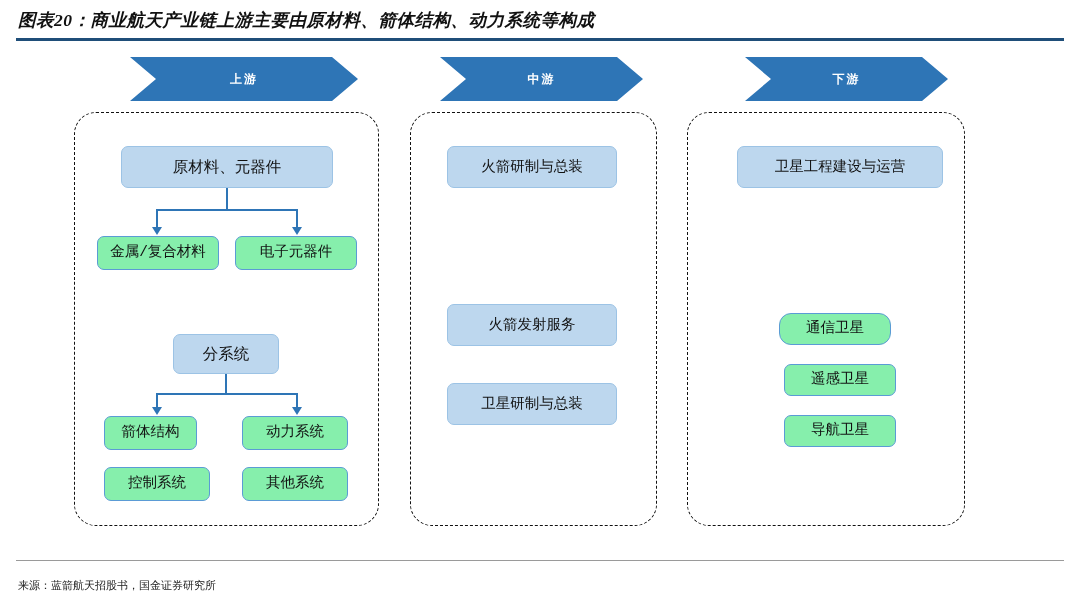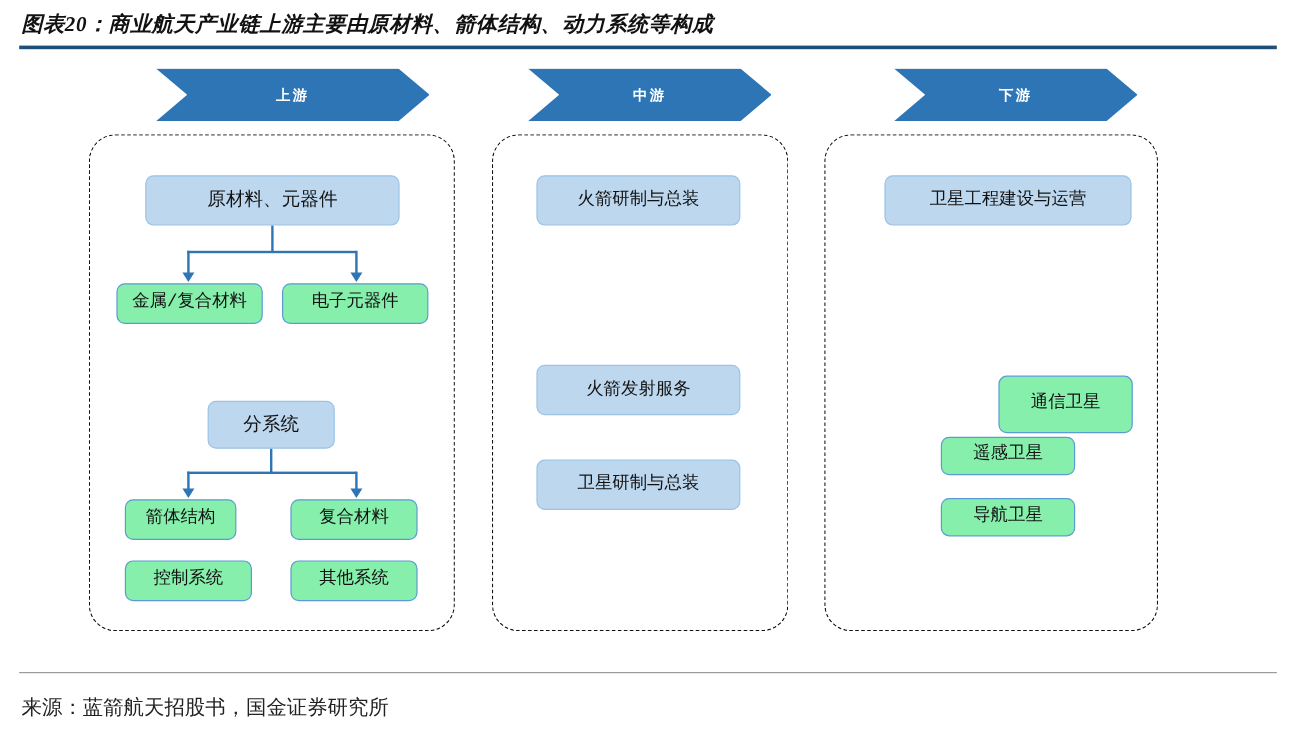--- a/index.html
+++ b/index.html
@@ -50,21 +50,21 @@
     top: 560px;
     width: 1048px;
     height: 1px;
     background: #9a9a9a;
   }
   .source {
     position: absolute;
     left: 18px;
     top: 578px;
     font-family: Liberation Sans, sans-serif;
-    font-size: 17px;
+    font-size: 11px;
     color: #222222;
     white-space: nowrap;
   }
 
   
   .chev {
     position: absolute;
     height: 44px;
     background: #2e75b6;
     color: #ffffff;
@@ -161,29 +161,29 @@
   <div class="node fill big" style="left:173px; top:334px; width:106px; height:40px;">分系统</div>
 
   <div class="vline" style="left:225px; top:374px; height:20px;"></div>
   <div class="hline" style="left:156px; top:393px; width:141px;"></div>
   <div class="vline" style="left:156px; top:393px; height:16px;"></div>
   <div class="vline" style="left:296px; top:393px; height:16px;"></div>
   <div class="arrow-down" style="left:152px; top:407px;"></div>
   <div class="arrow-down" style="left:292px; top:407px;"></div>
 
   <div class="node outline" style="left:104px; top:416px; width:93px; height:34px;">箭体结构</div>
-  <div class="node outline" style="left:242px; top:416px; width:106px; height:34px;">复合材料</div>
+  <div class="node outline" style="left:242px; top:416px; width:106px; height:34px;">动力系统</div>
   <div class="node outline" style="left:104px; top:467px; width:106px; height:34px;">控制系统</div>
   <div class="node outline" style="left:242px; top:467px; width:106px; height:34px;">其他系统</div>
 
   <div class="node fill" style="left:447px; top:146px; width:170px; height:42px;">火箭研制与总装</div>
   <div class="node fill" style="left:447px; top:304px; width:170px; height:42px;">火箭发射服务</div>
   <div class="node fill" style="left:447px; top:383px; width:170px; height:42px;">卫星研制与总装</div>
 
   <div class="node fill" style="left:737px; top:146px; width:206px; height:42px;">卫星工程建设与运营</div>
-  <div class="node outline" style="left:832px; top:313px; width:112px; height:48px;">通信卫星</div>
+  <div class="node outline" style="left:779px; top:313px; width:112px; height:32px;border-radius:12px;">通信卫星</div>
   <div class="node outline" style="left:784px; top:364px; width:112px; height:32px;">遥感卫星</div>
   <div class="node outline" style="left:784px; top:415px; width:112px; height:32px;">导航卫星</div>
 
   <div class="rule-bottom"></div>
   <div class="source">来源：蓝箭航天招股书，国金证券研究所</div>
 
 </div>
 
 </body></html>

